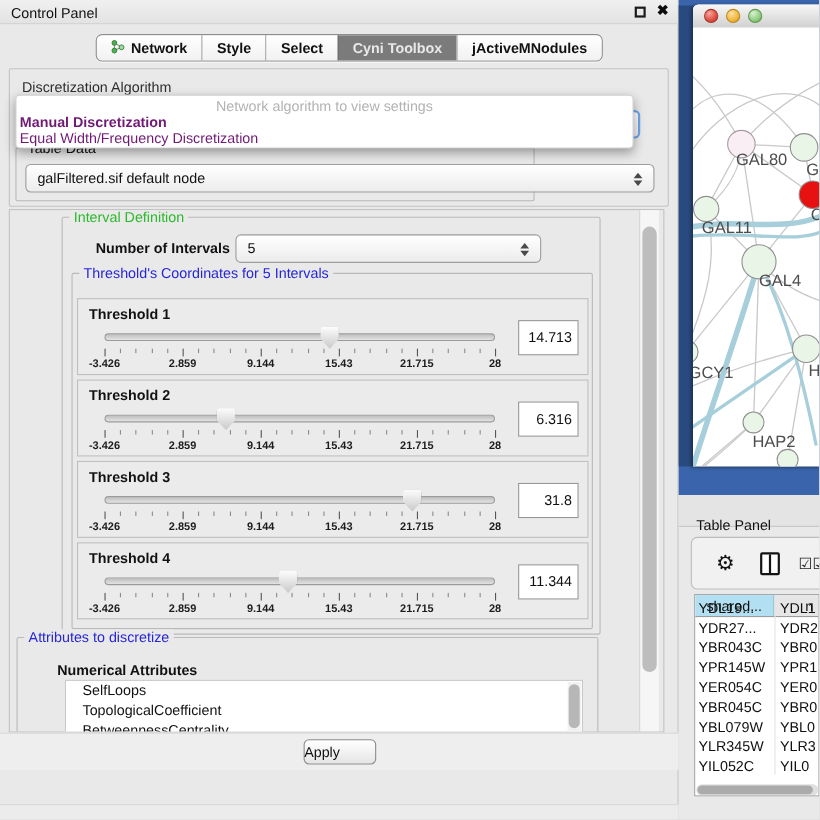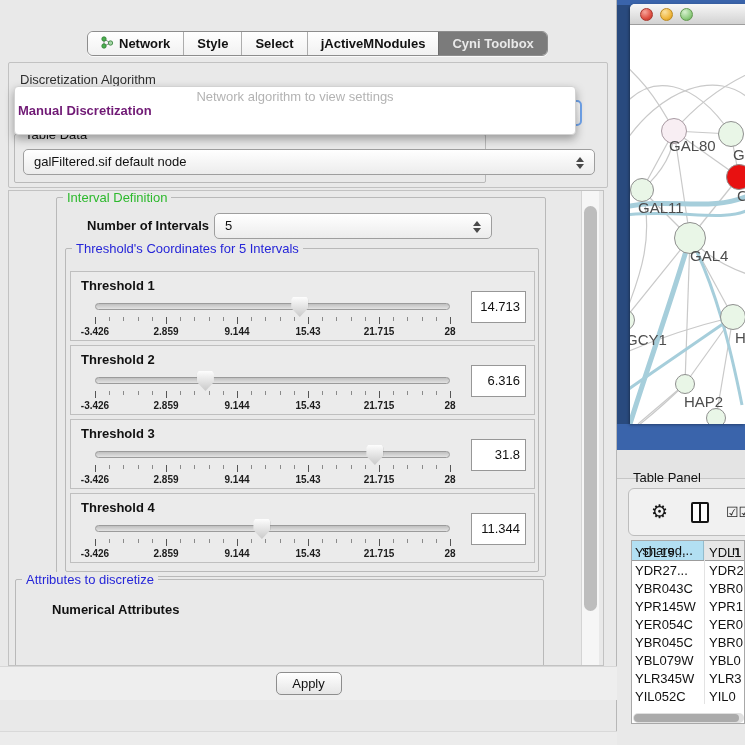--- a/index.html
+++ b/index.html
@@ -63,21 +63,21 @@
 .attrs-title{position:absolute;left:36px;top:22px;font-size:13px;font-weight:bold}
 .attr-list{position:absolute;left:43px;top:38px;width:471px;height:80px;background:#fff;border:1px solid #c8c8c8;overflow:hidden}
 .attr-item{font-size:13px;padding:1px 0 2px 15px;white-space:nowrap}
 .attr-scroll{position:absolute;right:1px;top:1px;width:12px;height:76px;background:#f2f2f2}
 .attr-thumb{width:10px;height:40px;margin:2px 1px;background:#b7b7b7;border-radius:5px}
 .vscroll{position:absolute;right:4px;top:0;width:18px;height:474px;background:#f6f6f6;border-left:1px solid #d4d4d4}
 .vthumb{position:absolute;left:2px;top:15px;width:13px;height:405px;background:#bdbdbd;border-radius:7px}
 
 
 .apply-strip{position:absolute;left:0;top:666px;width:617px;height:34px;background:#eeeeee;border-top:1px solid #d7d7d7;display:flex;justify-content:center;align-items:center}
-.apply-btn{width:66px;height:23px;background:linear-gradient(#ffffff,#e5e5e5);border:1px solid #8d8d8d;border-radius:5px;font-size:13px;text-align:center;line-height:21px;cursor:pointer}
+.apply-btn{width:66px;height:23px;background:linear-gradient(#ffffff,#e5e5e5);border:1px solid #8d8d8d;border-radius:5px;font-size:13px;text-align:left;line-height:21px;cursor:pointer}
 .bottom-bar{position:absolute;left:0;top:700px;width:617px;height:31px;background:#e2e2e2;border-top:1px solid #cbcbcb;display:flex;justify-content:center;padding-top:5px}
 .bottom-tabs{display:flex;height:22px;border:1px solid #8d8d8d;border-radius:6px;overflow:hidden}
 .b-tab{padding:0 13px;font-size:13px;font-weight:bold;line-height:21px;background:linear-gradient(#ffffff,#f0f0f0);border-left:1px solid #adadad}
 .b-tab:first-child{border-left:none}
 .b-tab.selected{background:#7b7b7b;color:#e9e9e9;border-left-color:#6d6d6d}
 .footer{position:absolute;left:0;top:731px;width:617px;height:14px;background:#ececec;border-top:1px solid #d9d9d9}
 
 
 .right{position:absolute;left:617px;top:0;width:128px;height:745px;background:#e9e9e9}
 .desktop{position:absolute;left:0;top:0;width:128px;height:450px;background:#3a64ab}
@@ -113,20 +113,25 @@
 .tp-hscroll{position:absolute;left:1px;top:172px;width:111px;height:10px;background:#e0e0e0;border-radius:5px}
 .tp-hthumb{position:absolute;left:1px;top:1px;width:105px;height:8px;background:#ababab;border-radius:4px;cursor:pointer}
 </style>
 </head>
 <body>
 
 <div id="root">
 
   <div class="cp">
 
+    <div class="cp-titlebar">
+      <span class="cp-title">Control Panel</span>
+      <span class="float-icon"></span>
+      <span class="close-icon">✖</span>
+    </div>
 
     <div class="top-tabs">
       <div class="top-tab">
         <span>
           <svg width="13" height="13" viewBox="0 0 13 13">
             <line x1="3" y1="3" x2="9.5" y2="7" stroke="#8a8a8a" stroke-width="1"></line>
             <line x1="3" y1="10" x2="9.5" y2="7" stroke="#8a8a8a" stroke-width="1"></line>
             <line x1="3" y1="3" x2="3" y2="10" stroke="#8a8a8a" stroke-width="1"></line>
             <circle cx="3" cy="3" r="2.2" fill="#4caf50" stroke="#2e7d32" stroke-width="0.8"></circle>
             <circle cx="3" cy="10" r="2.2" fill="#4caf50" stroke="#2e7d32" stroke-width="0.8"></circle>
@@ -134,25 +139,25 @@
           </svg>
         </span>
         <span>Network</span>
       </div>
       <div class="top-tab">
           <span>Style</span>
         </div>
       <div class="top-tab">
           <span>Select</span>
         </div>
+      <div class="top-tab selected">
+          <span>Cyni Toolbox</span>
+        </div>
       <div class="top-tab">
           <span>jActiveMNodules</span>
-        </div>
-      <div class="top-tab selected">
-          <span>Cyni Toolbox</span>
         </div>
     </div>
 
     <div class="box-top"></div>
     <span class="grp-label-algo">Discretization Algorithm</span>
     <div class="combo algo-combo"></div>
 
     <div class="group table-data-group" style="left:14px;top:134px;width:472px;height:49px">
       <span class="legend">Table Data</span>
       <div class="combo td-combo">
@@ -160,20 +165,21 @@
         <span class="stepper">
             <b class="up"></b>
             <b class="dn"></b>
           </span>
       </div>
     </div>
 
     <div class="popup">
       <div class="popup-prompt">Network algorithm to view settings</div>
       <div class="popup-opt bold">Manual Discretization</div>
+      <div class="popup-opt">Equal Width/Frequency Discretization</div>
     </div>
 
     <div class="scrollbox">
 
       <div class="group interval-group" style="left:47px;top:6px;width:490px;height:380px">
         <span class="legend green">Interval Definition</span>
         <span class="noi-label">Number of Intervals</span>
         <div class="combo noi-combo">
           <span>5</span>
           <span class="stepper">
@@ -359,20 +365,28 @@
               <span class="tick-label" style="left:100%">28</span>
             </div>
             <div class="t-value">11.344</div>
           </div>
         </div>
       </div>
 
       <div class="group attrs-group" style="left:6px;top:388px;width:529px;height:110px">
         <span class="legend blue">Attributes to discretize</span>
         <span class="attrs-title">Numerical Attributes</span>
+        <div class="attr-list">
+          <div class="attr-item">SelfLoops</div>
+          <div class="attr-item">TopologicalCoefficient</div>
+          <div class="attr-item">BetweennessCentrality</div>
+          <div class="attr-scroll">
+              <div class="attr-thumb"></div>
+            </div>
+        </div>
       </div>
 
       <div class="vscroll">
           <div class="vthumb"></div>
         </div>
     </div>
 
     <div class="apply-strip">
       <div class="apply-btn">Apply</div>
     </div>

